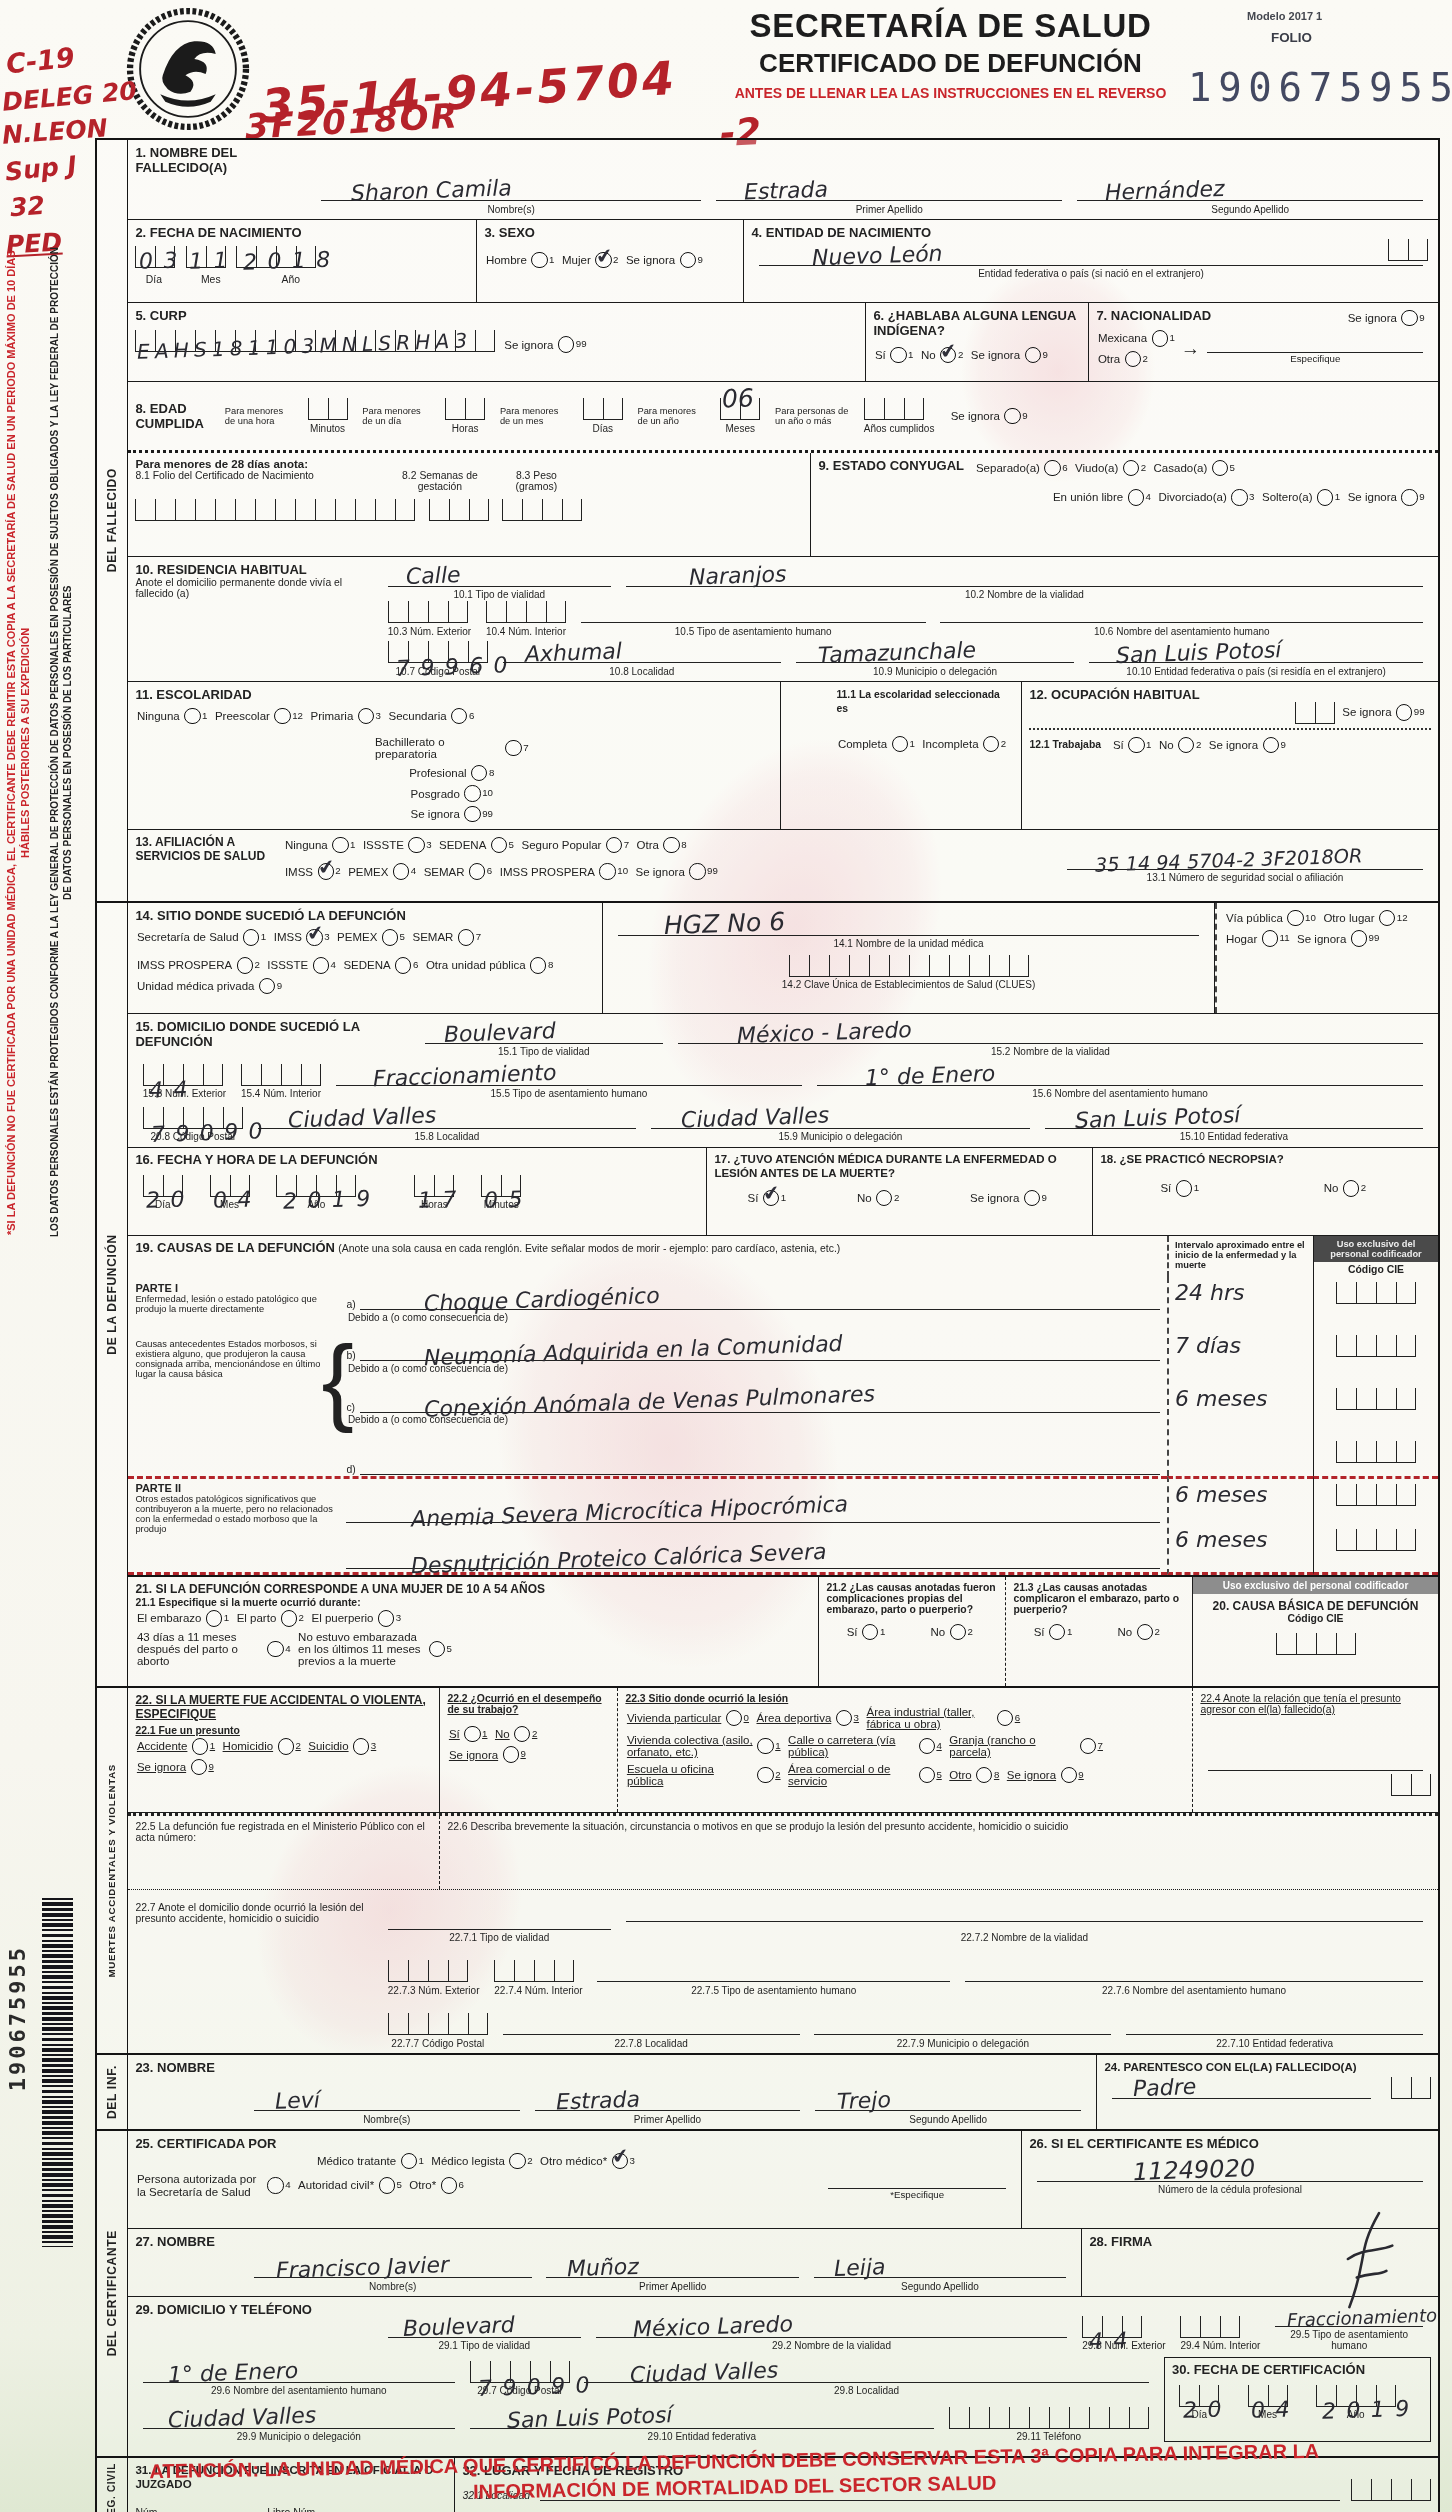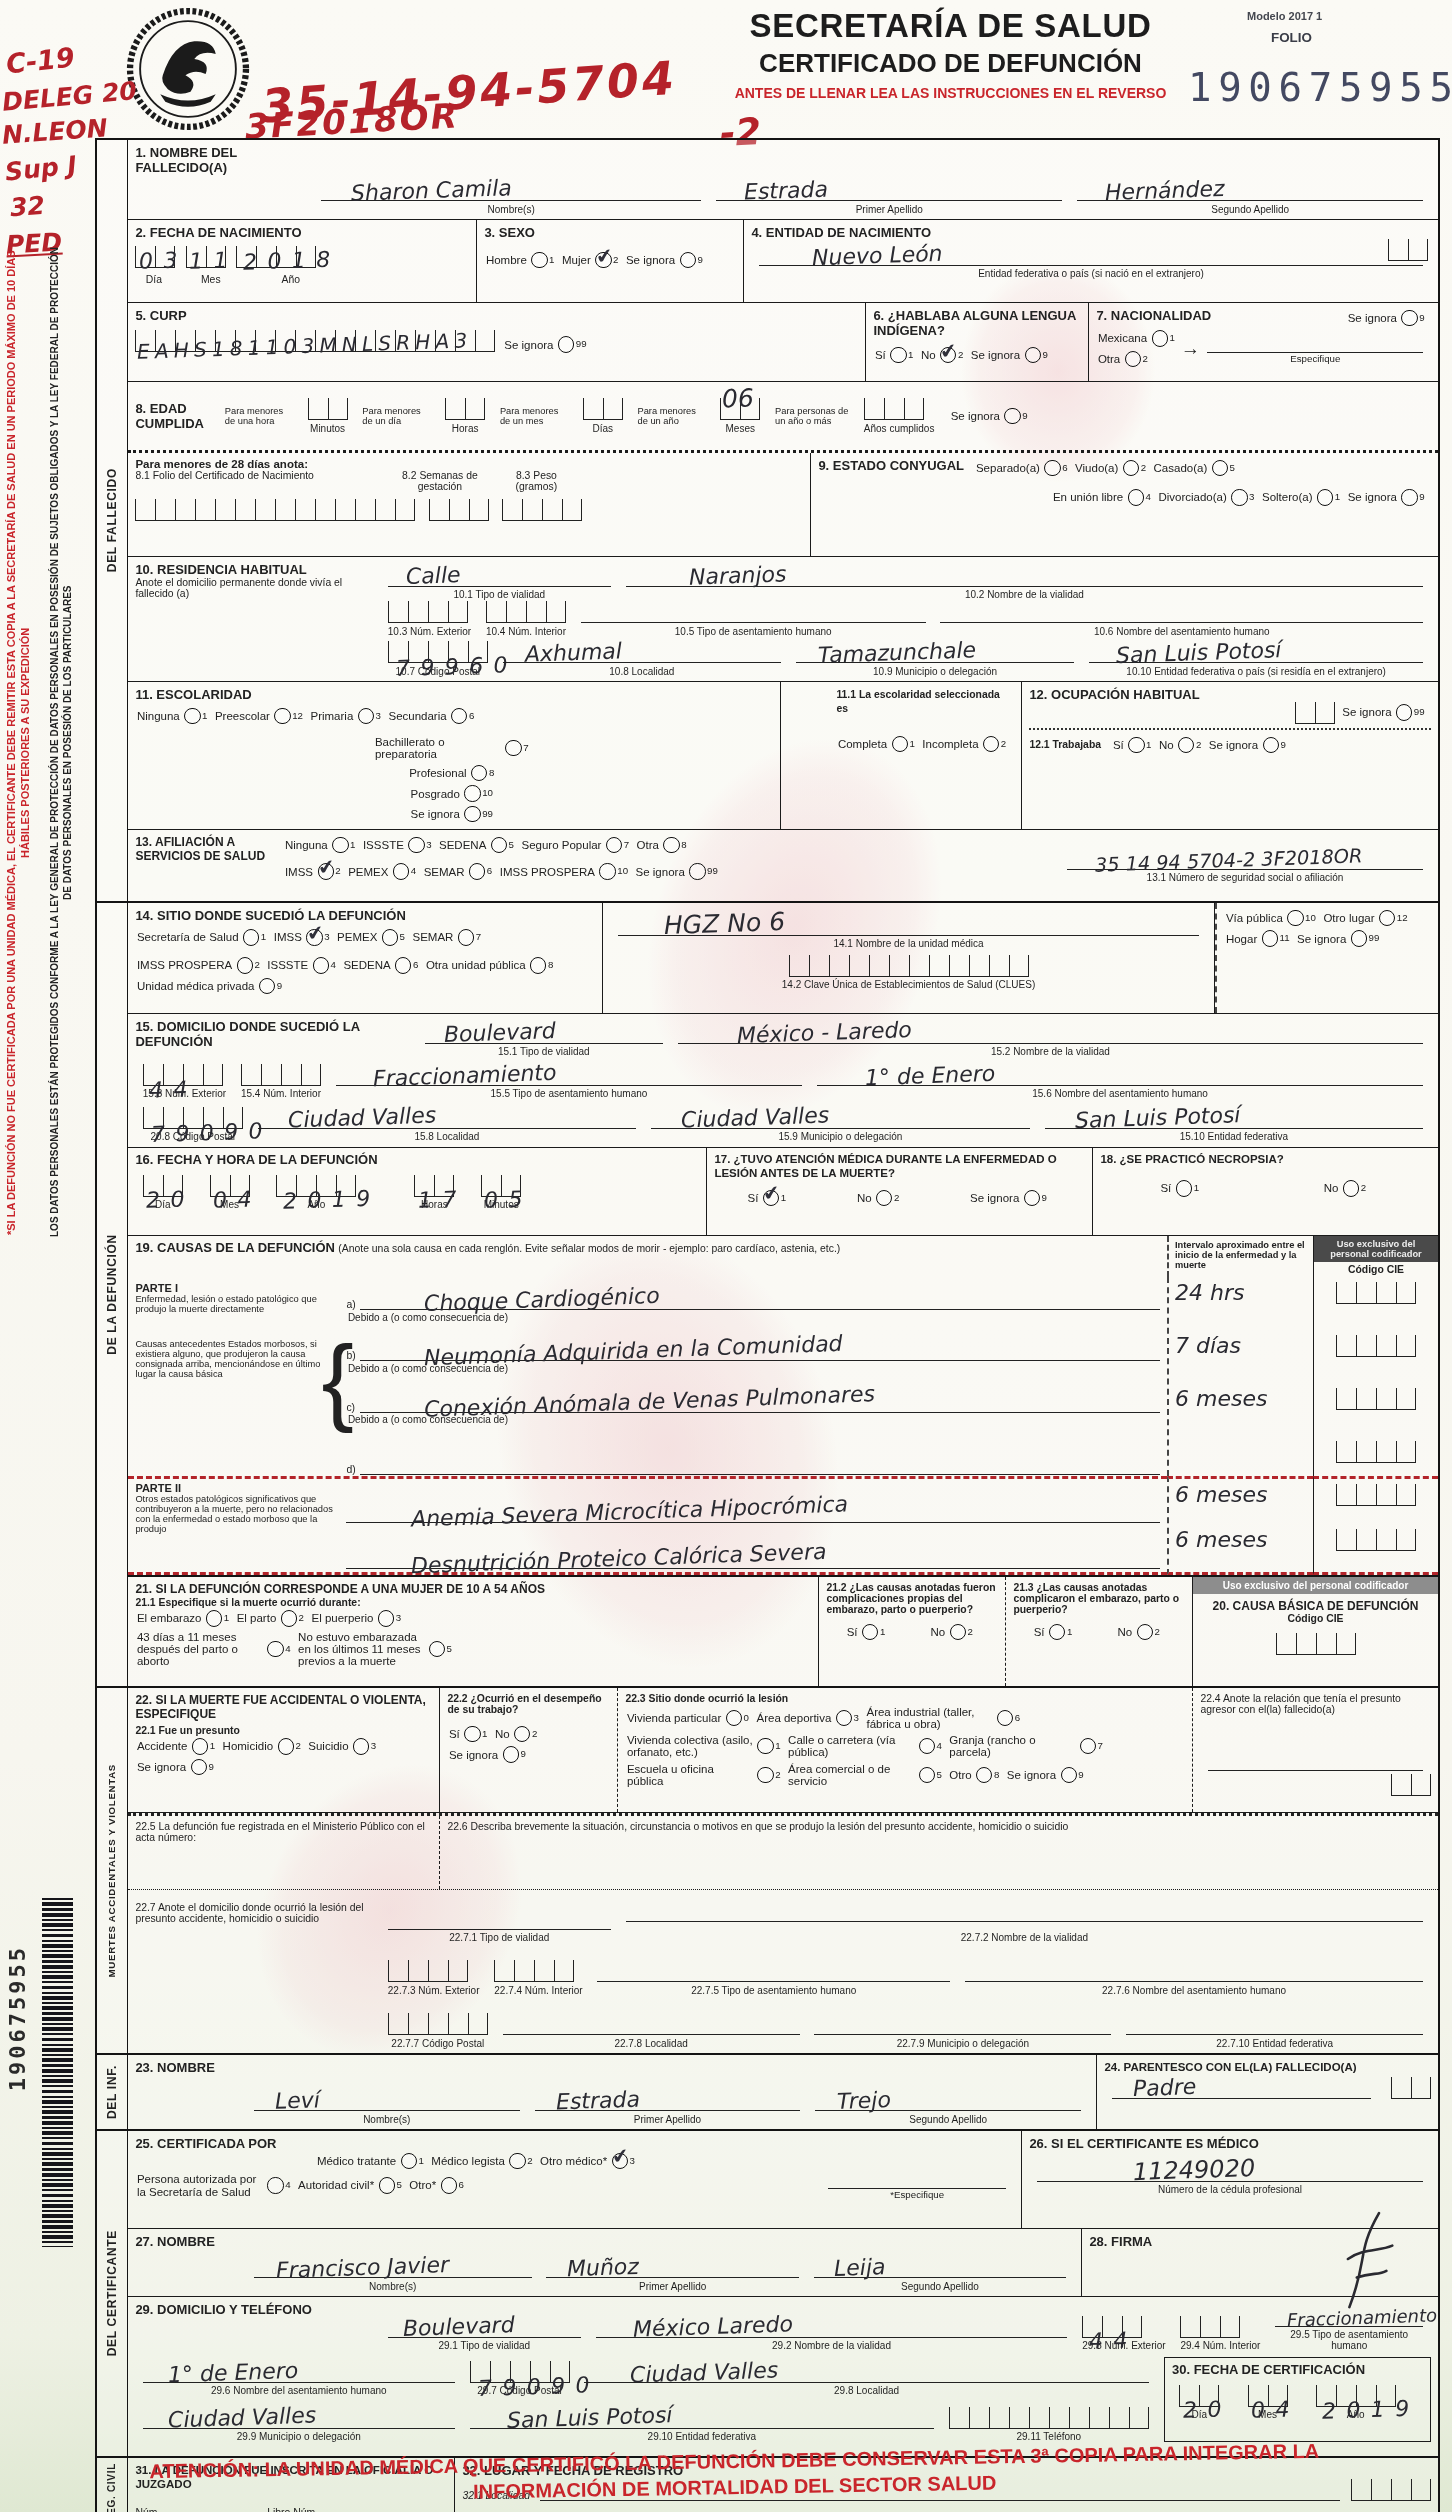--- a/index.html
+++ b/index.html
@@ -1227,21 +1227,21 @@
 
       </div>
     </div>
 
     <div class="group">
       <div class="vstrip">
           <span class="vtext" style="font-size:9.7px;">MUERTES ACCIDENTALES Y VIOLENTAS</span>
         </div>
       <div class="gc">
 
-        <div class="frow" style="min-height:125px;">
+        <div class="frow" style="min-height:125px;text-decoration:underline;">
           <div class="fcell" style="width:312px;">
             <span class="st" style="font-size:12px;">22. SI LA MUERTE FUE ACCIDENTAL O VIOLENTA, ESPECIFIQUE</span>
             <div class="sm" style="font-weight:bold;margin-top:4.5px;">22.1 Fue un presunto</div>
             <div class="optwrap">
                 <span class="ropt">
                   <span class="rlab">Accidente</span>
                   <span class="circ"></span>
                   <sub>1</sub>
                 </span>
                 <span class="ropt">

